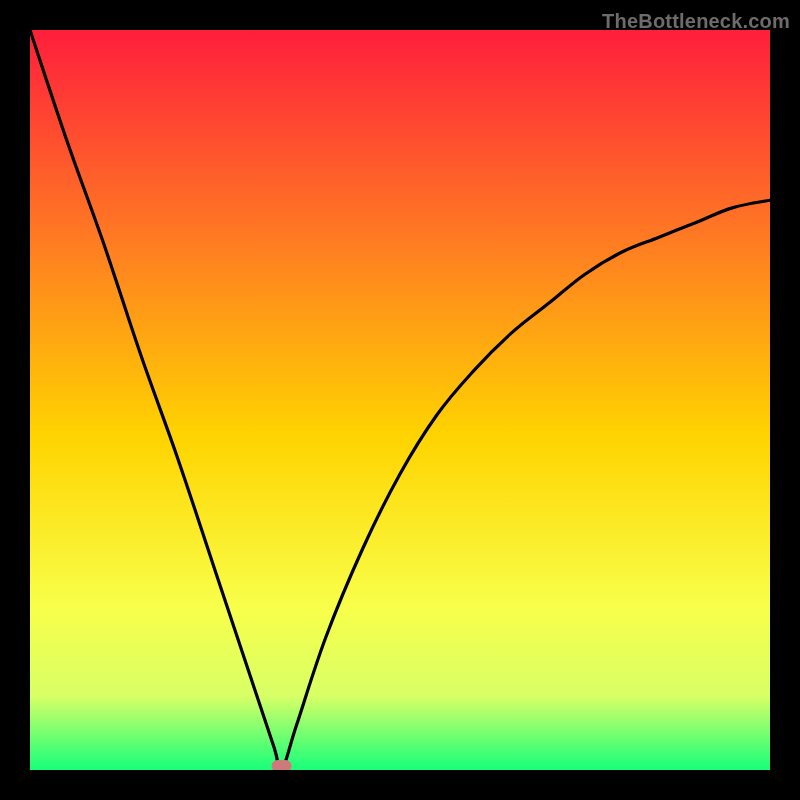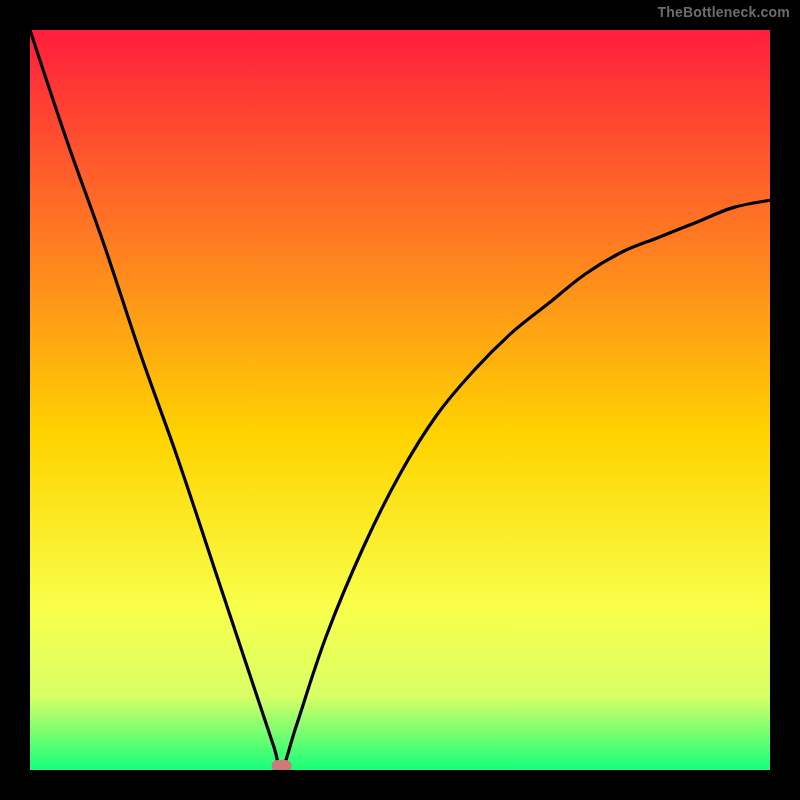--- a/index.html
+++ b/index.html
@@ -5,24 +5,24 @@
   * { margin: 0; padding: 0; box-sizing: border-box; }
   html, body { width: 800px; height: 800px; overflow: hidden; background: #000; }
   .frame {
     width: 800px;
     height: 800px;
     background: #000;
     position: relative;
   }
   .watermark {
     position: absolute;
-    top: 4px;
+    top: 10px;
     right: 10px;
     font-family: Arial, Helvetica, sans-serif;
-    font-size: 14px;
+    font-size: 20px;
     font-weight: bold;
     color: #6c6c6c;
     letter-spacing: 0.2px;
   }
   .plot-wrap {
     position: absolute;
     left: 30px;
     top: 30px;
     width: 740px;
     height: 740px;

